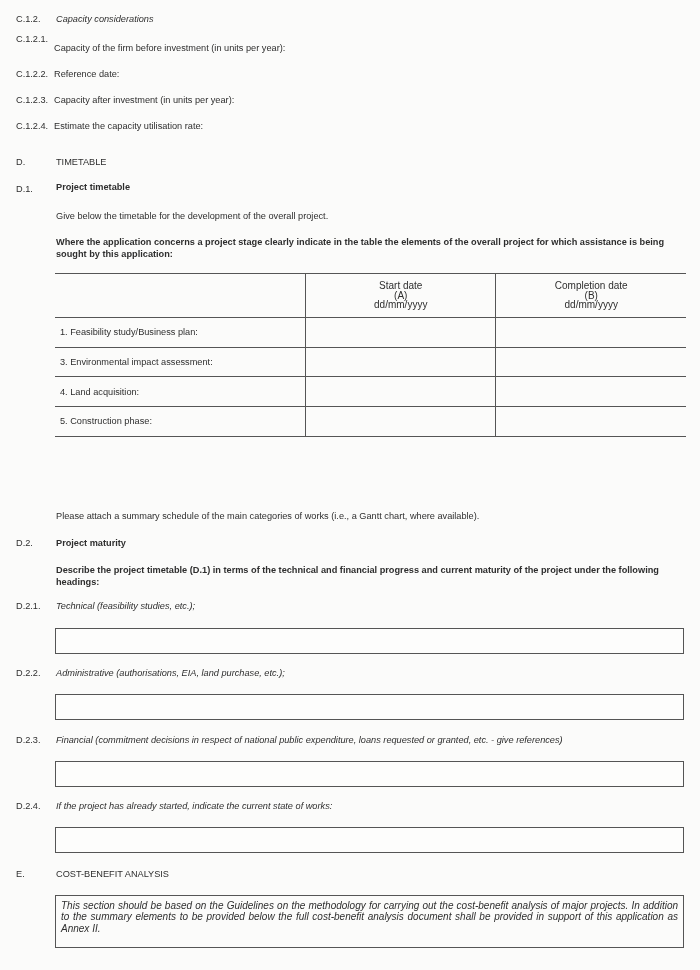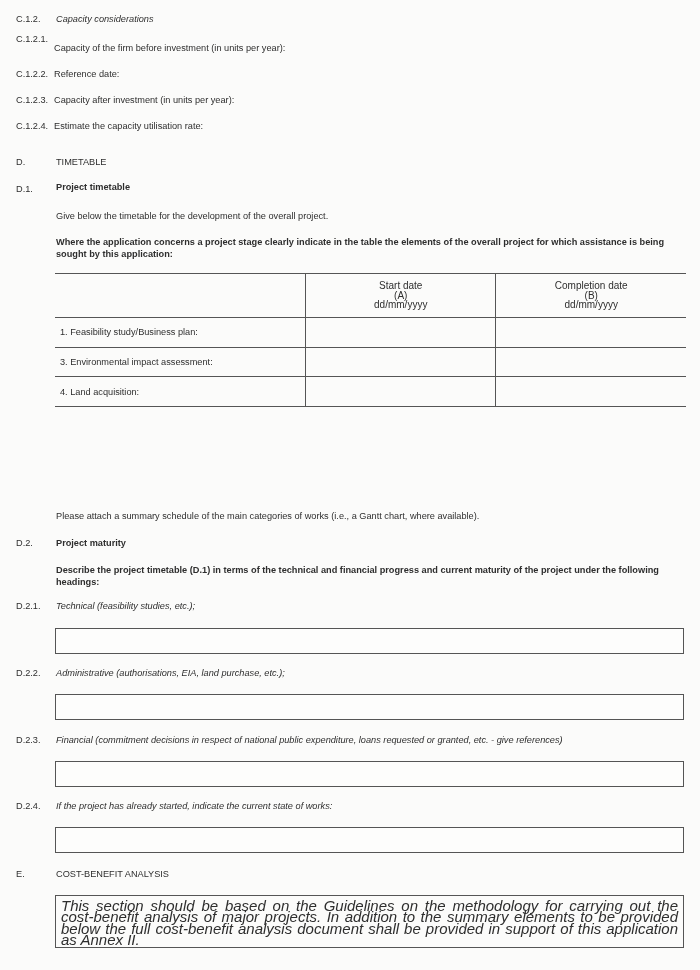--- a/index.html
+++ b/index.html
@@ -60,21 +60,21 @@
       position: absolute;
       left: 55px;
       top: 895px;
       width: 617px;
       height: 43px;
       border: 1.5px solid #555;
       padding: 4px 5px;
       font-style: italic;
       line-height: 11.3px;
       text-align: justify;
-      font-size: 15px;
+      font-size: 10px;
     }
   </style>
 </head>
 <body>
 
 <div>
   <span class="num abs" style="top:14px;">C.1.2.</span>
   <span class="abs it" style="left:56px; top:14px;">Capacity considerations</span>
 
   <span class="abs" style="left:16px; top:26px;margin-top:8px;">C.1.2.1.</span>
@@ -124,20 +124,25 @@
     <tr>
       <td class="c0">3. Environmental impact assessment:</td>
       <td class="c1"></td>
       <td class="c2"></td>
     </tr>
     <tr>
       <td class="c0">4. Land acquisition:</td>
       <td class="c1"></td>
       <td class="c2"></td>
     </tr>
+    <tr>
+      <td class="c0">5. Construction phase:</td>
+      <td class="c1"></td>
+      <td class="c2"></td>
+    </tr>
   </tbody>
     </table>
 
   <span class="lbl abs" style="top:511px;">Please attach a summary schedule of the main categories of works (i.e., a Gantt chart, where available).</span>
 
   <span class="num abs" style="top:538px;">D.2.</span>
   <span class="lbl abs b" style="top:538px;">Project maturity</span>
 
   <div class="para" style="top:564px;">Describe the project timetable (D.1) in terms of the technical and financial progress and current maturity of the project under the following headings:</div>
 

